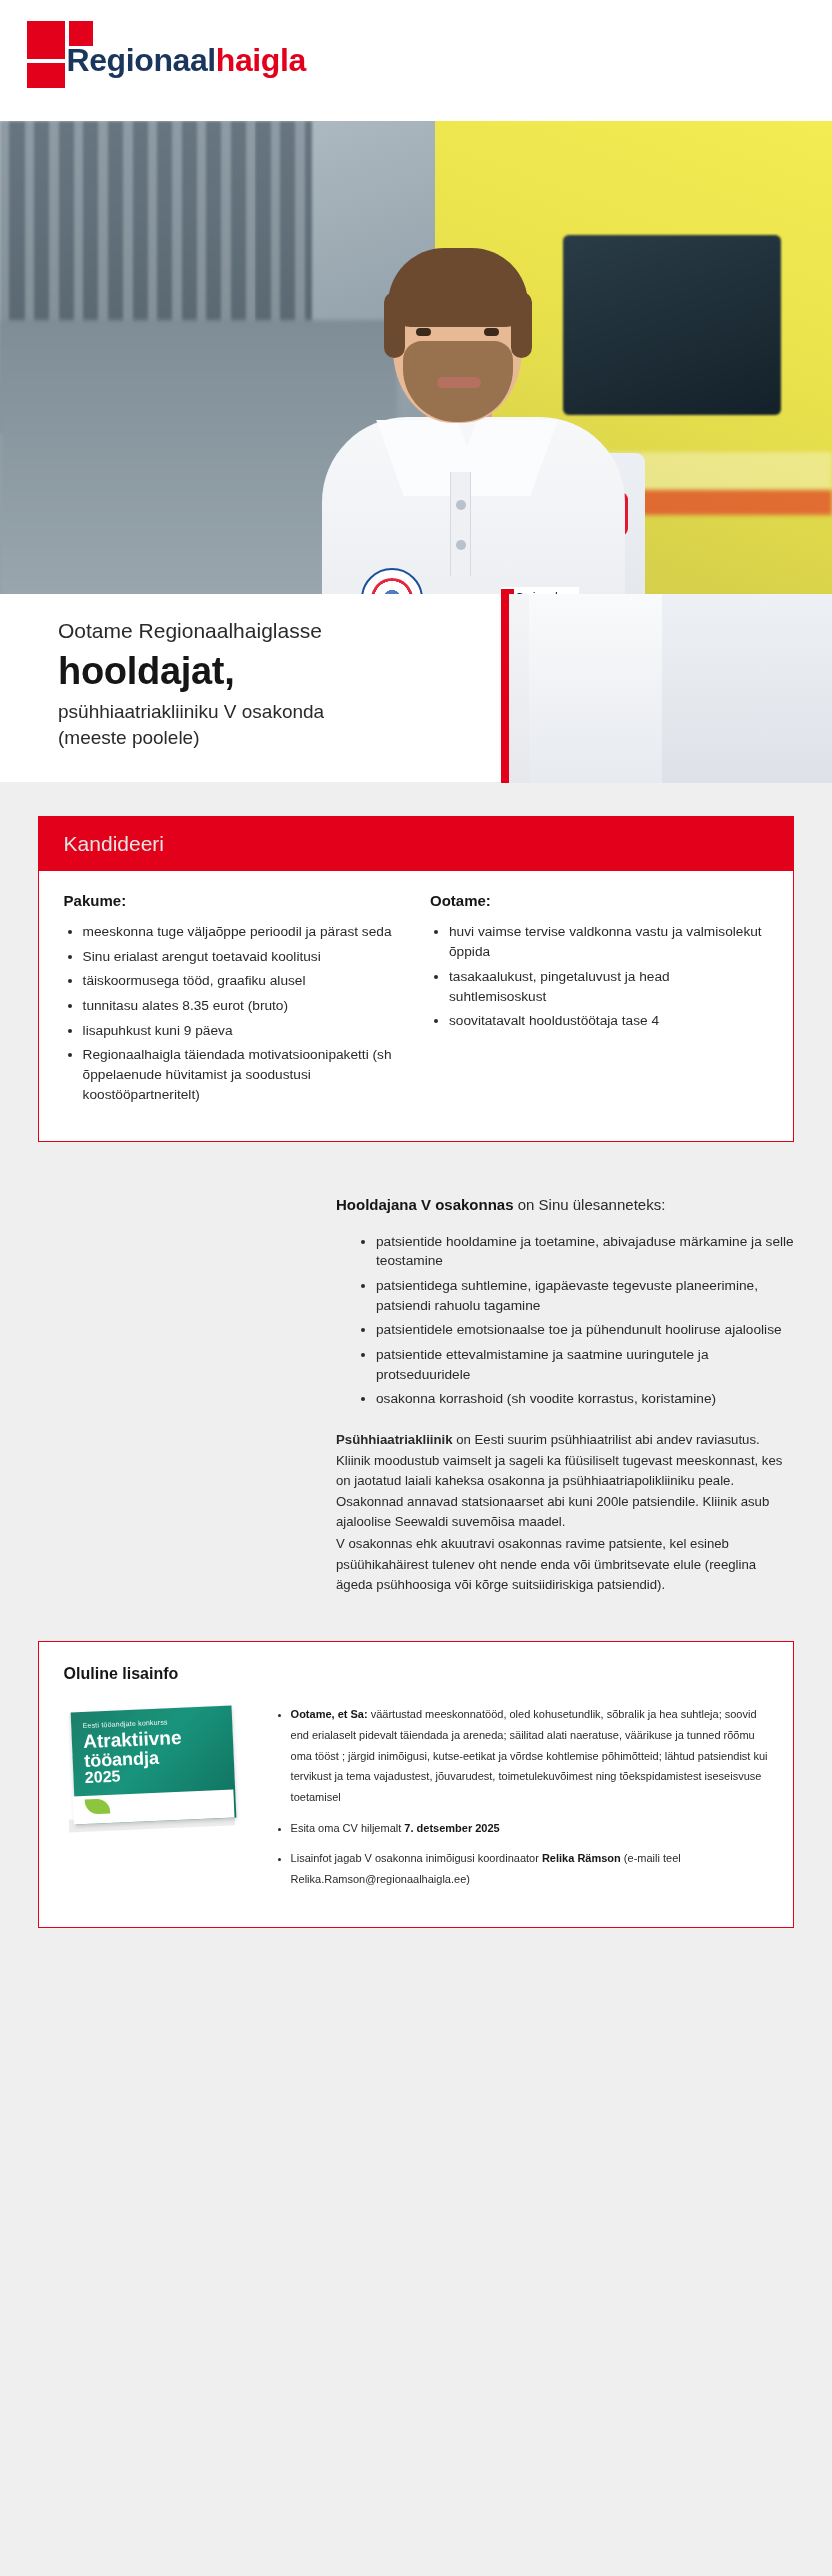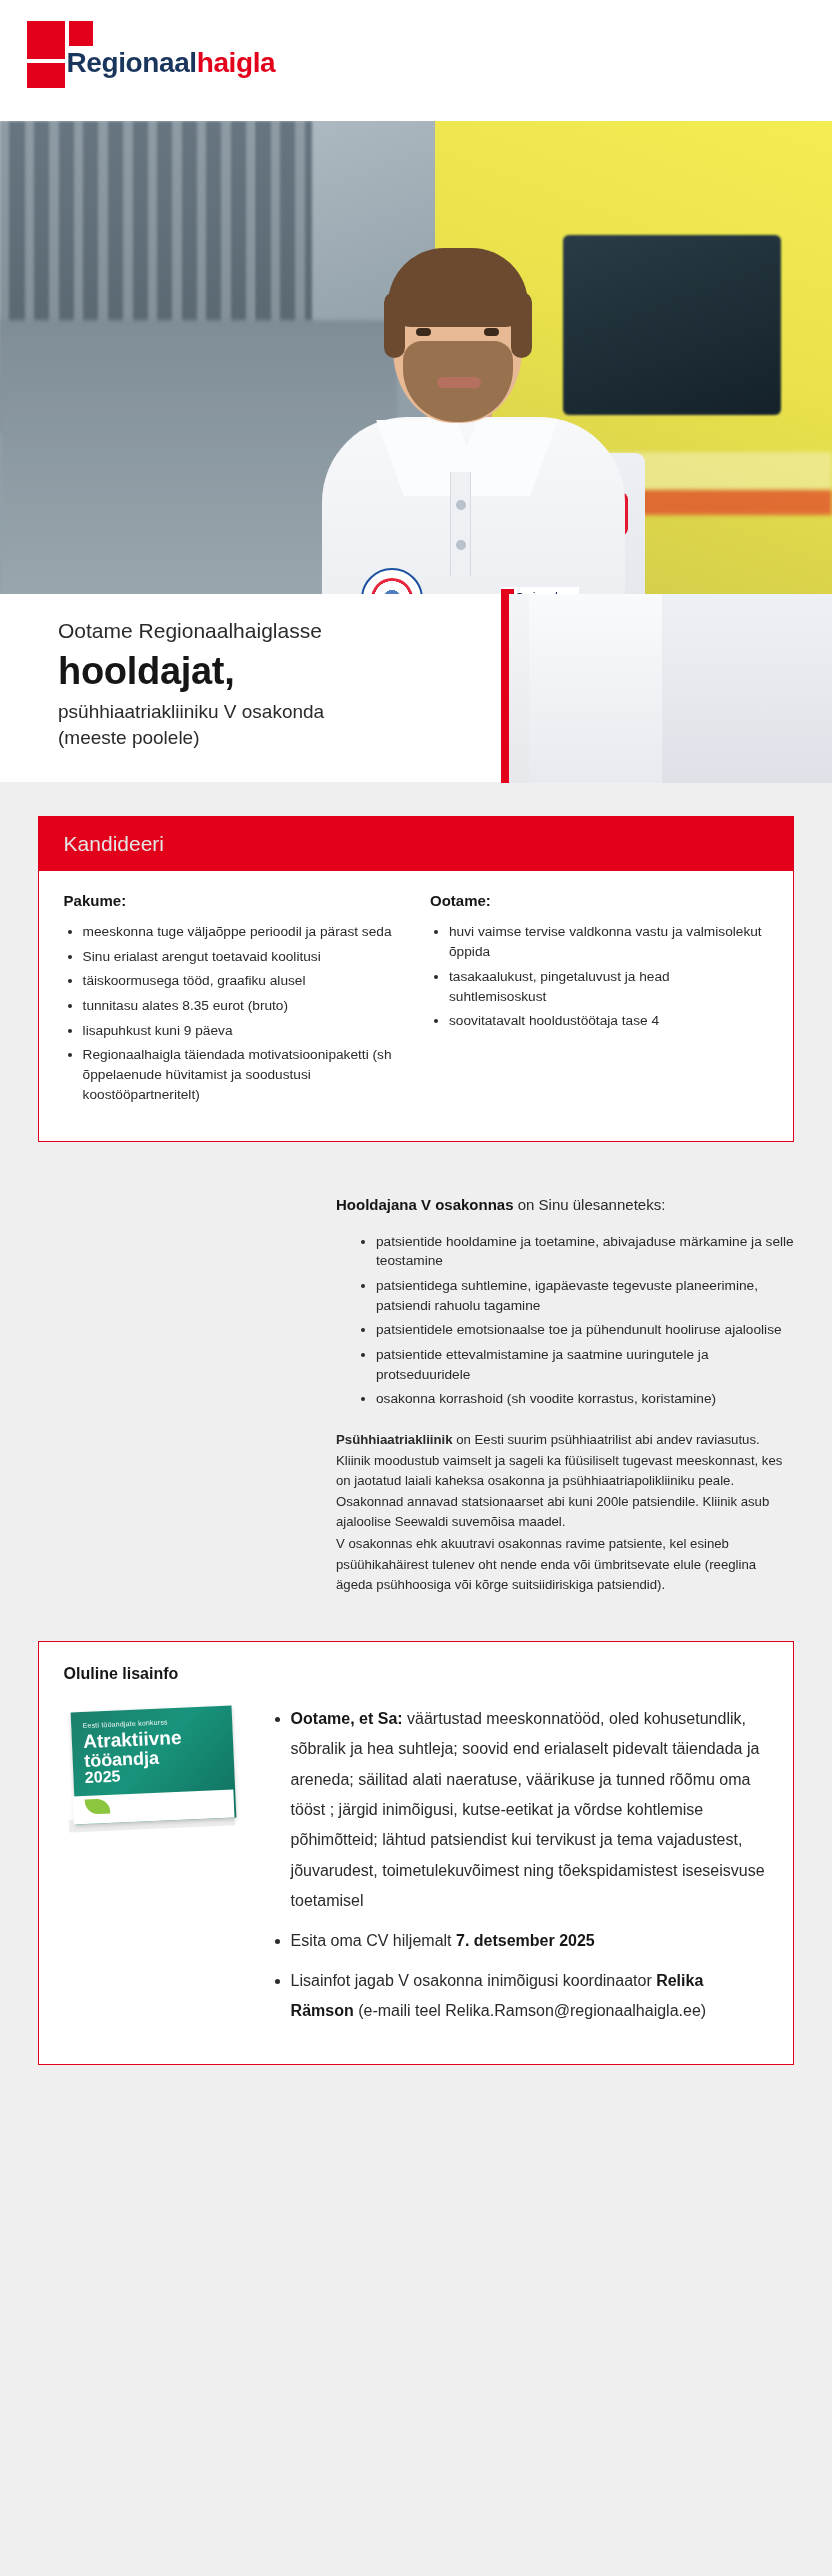--- a/index.html
+++ b/index.html
@@ -49,21 +49,21 @@
     width: 24px; height: 24.6px;
     background: #e2001a;
   }
   .logo-mark .sq3 {
     position: absolute;
     left: 0; top: 42px;
     width: 38px; height: 24.6px;
     background: #e2001a;
   }
   .logo-text {
-    font-size: 28px;
+    font-size: 32px;
     letter-spacing: -0.4px;
     margin-left: -30px;
     margin-bottom: 7.6px;
     white-space: nowrap;
   }
   .logo-text .b1 { color: #1b365d; font-weight: bold; }
   .logo-text .b2 { color: #e2001a; font-weight: bold; }
 
   
   .hero {
@@ -314,21 +314,21 @@
   }
   .award .leaf {
     position: absolute; left: 21px; top: 95px; width: 24.6px; height: 15px;
     background: #8cc63f; border-radius: 0 13.2px 0 13.2px; transform: rotate(-2deg);
   }
   .award .shadow {
     position: absolute; left: 5.7px; top: 112px; width: 166px; height: 13.2px;
     background: #dcdcdc; transform: rotate(-2.5deg); opacity: .55;
   }
   .lisainfo ul.bul2 {
-    margin: 0; padding-left: 21px; font-size: 16px; line-height: 1.9; color: #2a2a2a;
+    margin: 0; padding-left: 21px; font-size: 11px; line-height: 1.9; color: #2a2a2a;
     flex: 1 1 auto;
   }
   .lisainfo ul.bul2 li { margin-bottom: 9.5px; }
   .lisainfo ul.bul2 b { font-weight: bold; color: #161616; }
 
   .footer-space { height: 57px; }
 </style>
 </head>
 <body>
 

